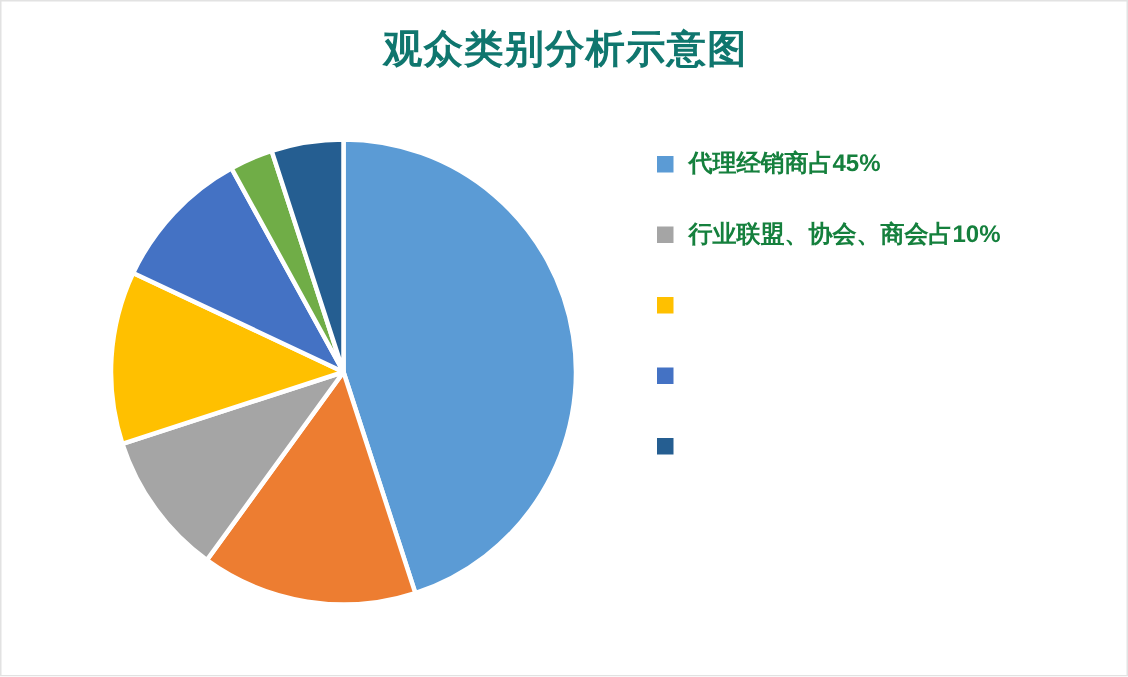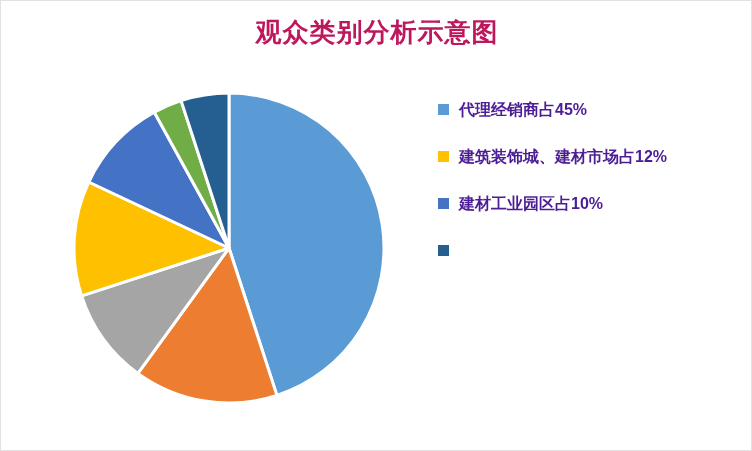--- a/index.html
+++ b/index.html
@@ -20,21 +20,21 @@
     overflow: hidden;
   }
   #chart-title {
     position: absolute;
     left: 0;
     top: 14px;
     width: 752px;
     text-align: center;
     font-size: 26px;
     font-weight: bold;
-    color: #be185d;
+    color: #0f766e;
     letter-spacing: 1px;
     line-height: 34px;
     white-space: nowrap;
   }
   #pie-area {
     position: absolute;
     left: 72px;
     top: 91px;
     width: 312px;
     height: 312px;
@@ -58,21 +58,21 @@
   }
   .legend-swatch {
     width: 11px;
     height: 11px;
     flex: 0 0 11px;
     margin-right: 10px;
   }
   .legend-label {
     font-size: 16px;
     font-weight: bold;
-    color: #4c1d95;
+    color: #15803d;
     white-space: nowrap;
     line-height: 20px;
   }
 </style>
 </head>
 <body>
 
 <div id="chart-frame">
 
   <div id="chart-title">观众类别分析示意图</div>
@@ -90,25 +90,27 @@
         </g>
     </svg>
   </div>
 
   <div id="legend">
       <div class="legend-row">
         <span class="legend-swatch" style="background: rgb(91, 155, 213);"></span>
         <span class="legend-label">代理经销商占45%</span>
       </div>
       <div class="legend-row">
+        <span class="legend-swatch" style="background: rgb(165, 165, 165);"></span>
+        <span class="legend-label">行业联盟、协会、商会占10%</span>
+      </div>
+      <div class="legend-row">
         <span class="legend-swatch" style="background: rgb(255, 192, 0);"></span>
-        <span class="legend-label">建筑装饰城、建材市场占12%</span>
       </div>
       <div class="legend-row">
         <span class="legend-swatch" style="background: rgb(68, 114, 196);"></span>
-        <span class="legend-label">建材工业园区占10%</span>
       </div>
       <div class="legend-row">
         <span class="legend-swatch" style="background: rgb(37, 94, 145);"></span>
       </div>
     </div>
 
 </div>
 
 </body></html>

